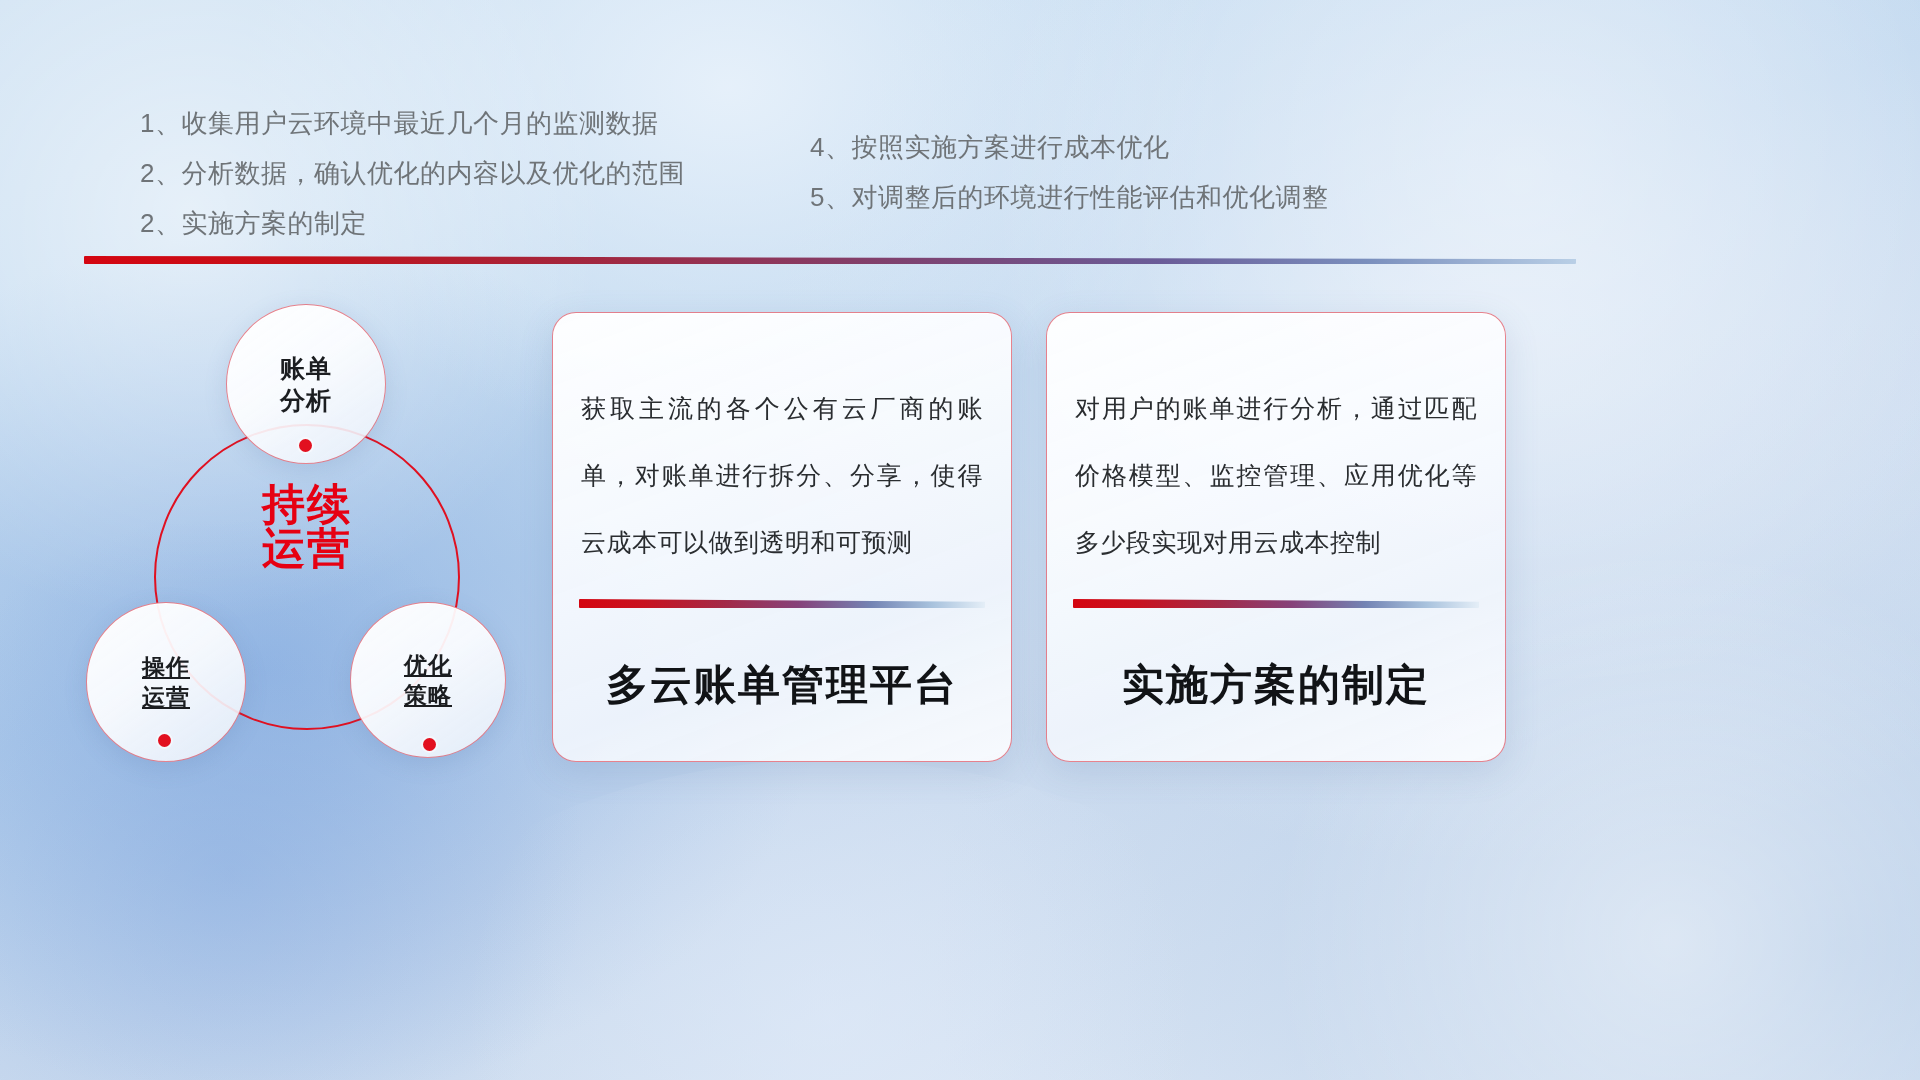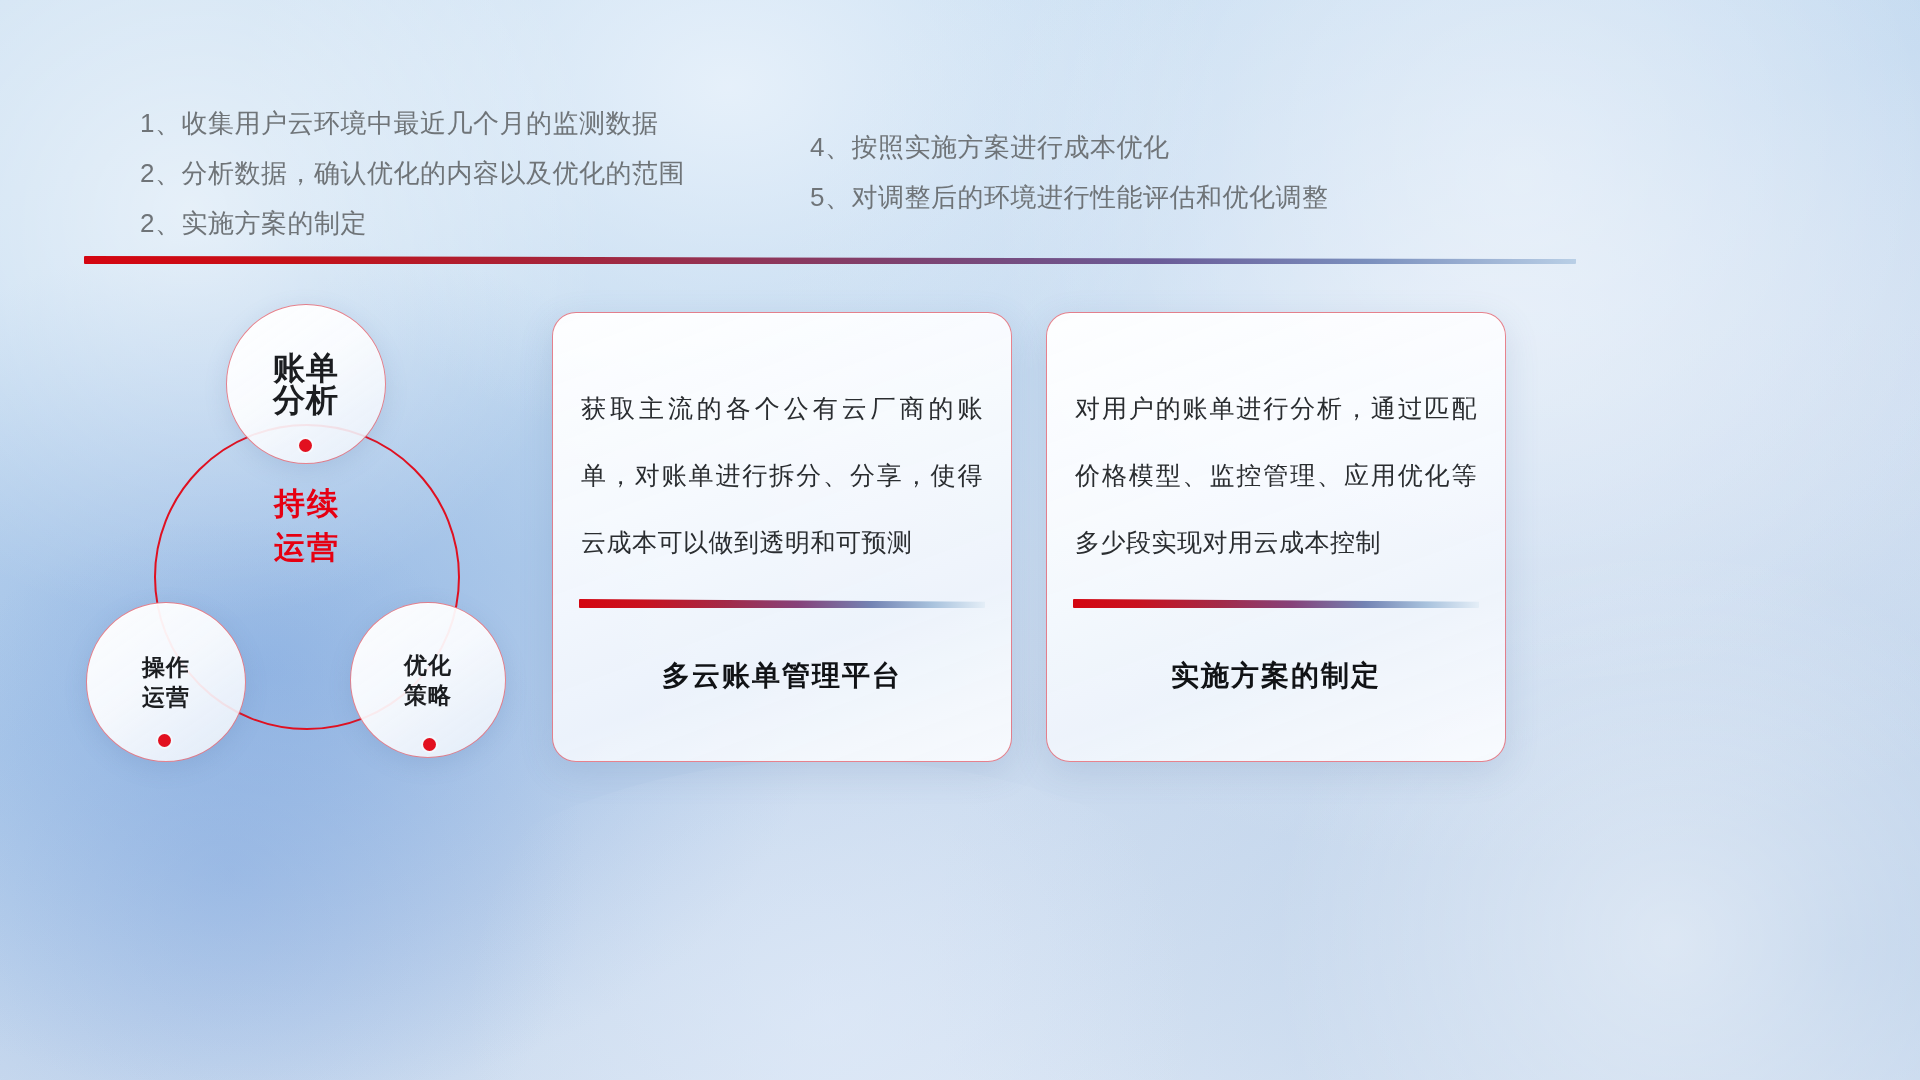--- a/index.html
+++ b/index.html
@@ -79,50 +79,50 @@
       linear-gradient(145deg, rgba(255,255,255,0.97) 0%, rgba(252,253,255,0.93) 45%, rgba(234,241,250,0.88) 100%);
     box-shadow: 0 6px 22px rgba(90,120,170,0.18), inset 0 1px 0 rgba(255,255,255,0.9);
     display: flex;
     align-items: center;
     justify-content: center;
     text-align: center;
   }
   .bubble .lbl {
     color: #1b1d20;
     font-weight: bold;
-    font-size: 32px;
+    font-size: 25px;
     line-height: 32px;
     letter-spacing: 1px;
   }
 
   #bubble-top    { left: 146px; top: 14px;  width: 160px; height: 160px; }
   #bubble-left   { left: 6px;   top: 312px; width: 160px; height: 160px; }
   #bubble-right  { left: 270px; top: 312px; width: 156px; height: 156px; }
 
-  .bubble#bubble-left .lbl, .bubble#bubble-right .lbl { font-size: 23px; line-height: 30px; }
+  .bubble#bubble-left .lbl, .bubble#bubble-right .lbl { font-size: 23px; line-height: 30px; text-decoration: underline; }
 
   .node {
     position: absolute;
     width: 13px; height: 13px;
     border-radius: 50%;
     background: #e2101f;
     box-shadow: 0 0 0 2px rgba(255,255,255,0.45);
   }
   #node-top   { left: 219px; top: 149px; }
   #node-left  { left: 78px;  top: 444px; }
   #node-right { left: 343px; top: 448px; }
 
   #center-label {
     position: absolute;
     left: 148px; top: 192px;
     width: 158px;
     text-align: center;
     color: #e60012;
     font-weight: bold;
-    font-size: 31px;
+    font-size: 43px;
     line-height: 44px;
     letter-spacing: 2px;
   }
 
   
   .card {
     position: absolute;
     top: 312px;
     width: 460px;
     height: 450px;
@@ -159,21 +159,21 @@
     clip-path: polygon(0 0, 100% 30%, 100% 100%, 0 100%);
     border-radius: 1px;
   }
 
   .card .title {
     position: absolute;
     left: 0; right: 0; top: 344px;
     text-align: center;
     color: #111316;
     font-weight: bold;
-    font-size: 28px;
+    font-size: 42px;
     letter-spacing: 2px;
   }
 </style>
 </head>
 <body>
 
 <div id="stage">
 
   <div class="bloom b1"></div>
   <div class="bloom b2"></div>

